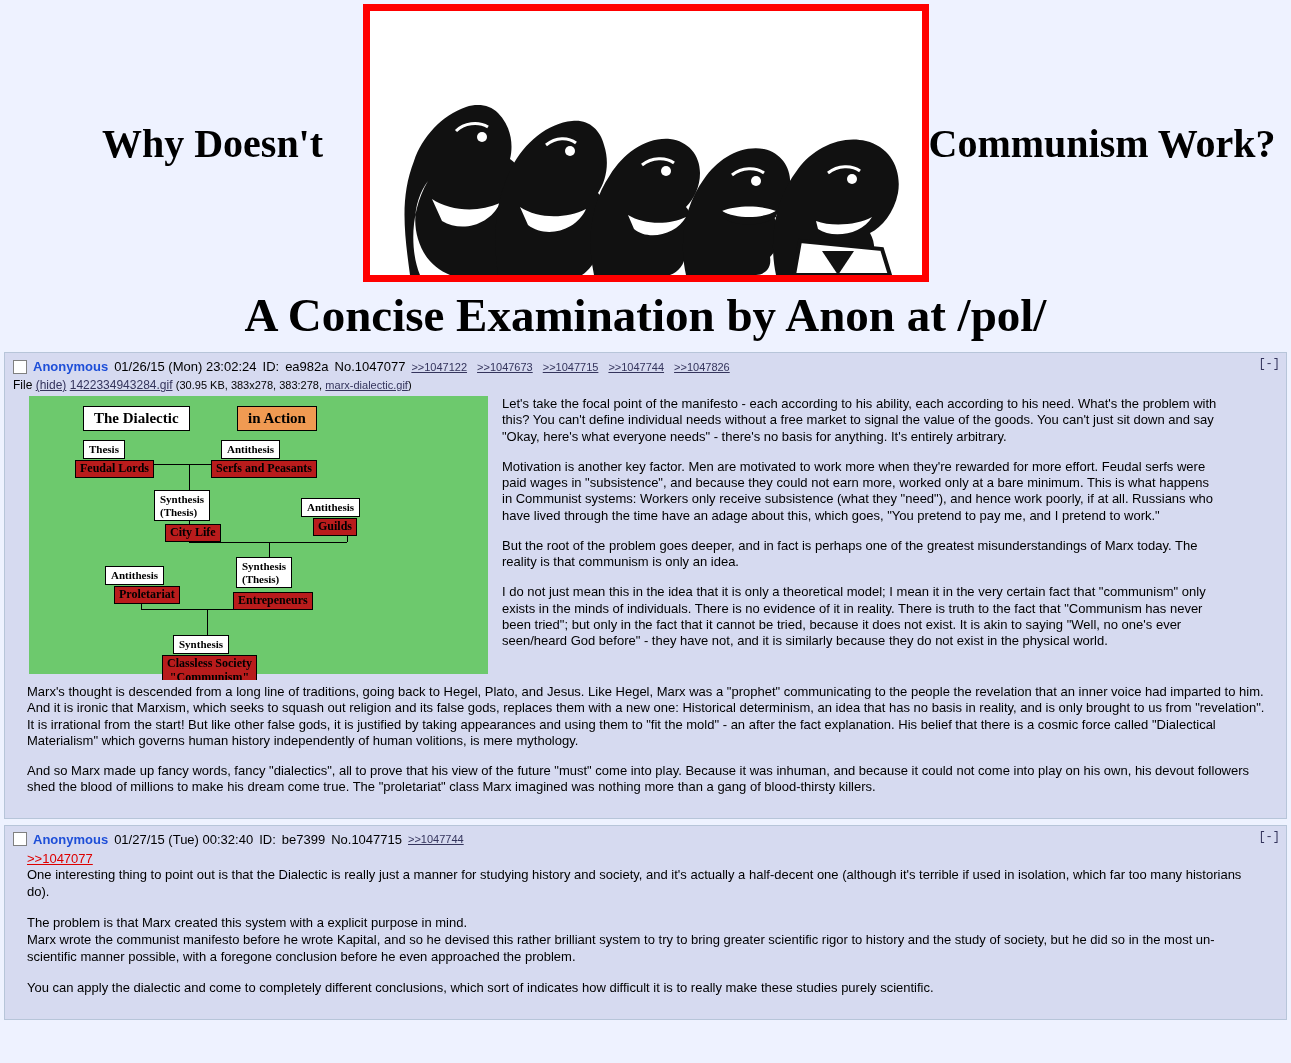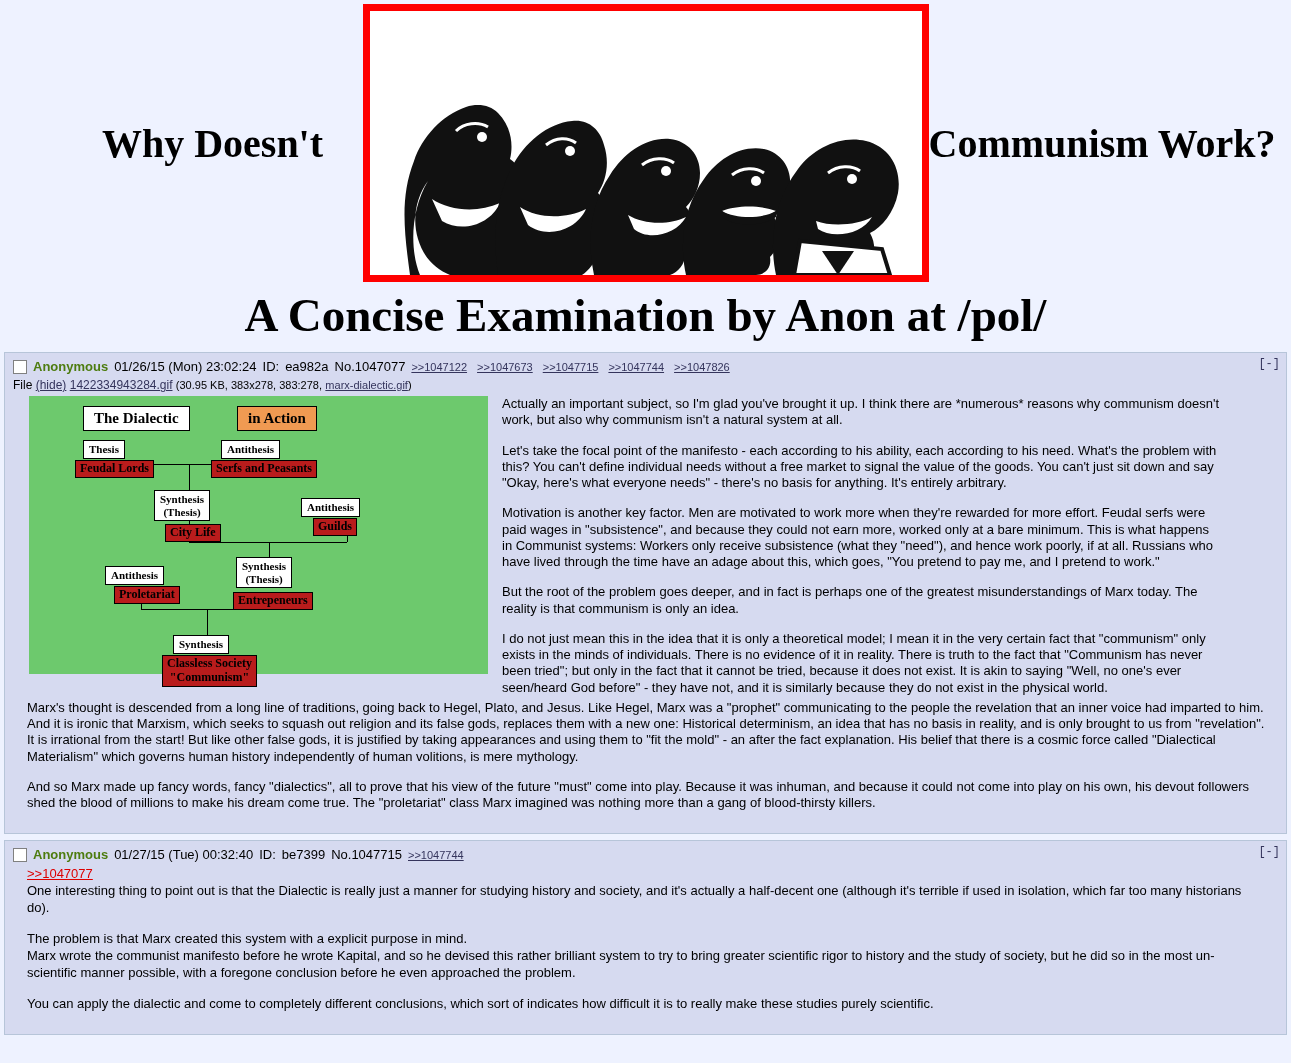--- a/index.html
+++ b/index.html
@@ -74,21 +74,21 @@
     padding: 2px 0 2px 2px;
   }
   .post-checkbox {
     width: 12px;
     height: 12px;
     border: 1px solid #808080;
     background: #fff;
     display: inline-block;
   }
   .name {
-    color: #4d7c0f;
+    color: #1d4ed8;
     font-weight: bold;
   }
   .meta { color: #000; }
   .backlink {
     color: #34345c;
     text-decoration: underline;
     font-size: 11px;
     cursor: pointer;
   }
   .backlinks { display: inline-flex; gap: 10px; align-items: baseline; }
@@ -155,21 +155,20 @@
     position: relative;
     font-family: "Liberation Serif", serif;
     box-sizing: border-box;
   }
   .d-box {
     position: absolute;
     background: #fff;
     border: 1px solid #000;
     font-size: 11px;
     font-weight: bold;
-    text-align: center;
     padding: 2px 5px;
     line-height: 1.15;
     white-space: nowrap;
   }
   .d-tag {
     position: absolute;
     background: #b91c1c;
     border: 1px solid #000;
     font-size: 12px;
     font-weight: bold;
@@ -320,21 +319,20 @@
 (Thesis)</div>
         <div class="d-tag" style="left:204px; top:196px;">Entrepeneurs</div>
 
         <div class="d-box" style="left:144px; top:239px;">Synthesis</div>
         <div class="d-tag" style="left:133px; top:259px; white-space:pre;">Classless Society
 "Communism"</div>
       </div>
     </div>
 
     <div class="reply-col reply-text">
-      <p>Actually an important subject, so I'm glad you've brought it up. I think there are *numerous* reasons why communism doesn't work, but also why communism isn't a natural system at all.</p>
       <p>Let's take the focal point of the manifesto - each according to his ability, each according to his need. What's the problem with this? You can't define individual needs without a free market to signal the value of the goods. You can't just sit down and say "Okay, here's what everyone needs" - there's no basis for anything. It's entirely arbitrary.</p>
       <p>Motivation is another key factor. Men are motivated to work more when they're rewarded for more effort. Feudal serfs were paid wages in "subsistence", and because they could not earn more, worked only at a bare minimum. This is what happens in Communist systems: Workers only receive subsistence (what they "need"), and hence work poorly, if at all. Russians who have lived through the time have an adage about this, which goes, "You pretend to pay me, and I pretend to work."</p>
       <p>But the root of the problem goes deeper, and in fact is perhaps one of the greatest misunderstandings of Marx today. The reality is that communism is only an idea.</p>
       <p>I do not just mean this in the idea that it is only a theoretical model; I mean it in the very certain fact that "communism" only exists in the minds of individuals. There is no evidence of it in reality. There is truth to the fact that "Communism has never been tried"; but only in the fact that it cannot be tried, because it does not exist. It is akin to saying "Well, no one's ever seen/heard God before" - they have not, and it is similarly because they do not exist in the physical world.</p>
     </div>
   </div>
 
   <div class="below-image">
     <p>Marx's thought is descended from a long line of traditions, going back to Hegel, Plato, and Jesus. Like Hegel, Marx was a "prophet" communicating to the people the revelation that an inner voice had imparted to him. And it is ironic that Marxism, which seeks to squash out religion and its false gods, replaces them with a new one: Historical determinism, an idea that has no basis in reality, and is only brought to us from "revelation". It is irrational from the start! But like other false gods, it is justified by taking appearances and using them to "fit the mold" - an after the fact explanation. His belief that there is a cosmic force called "Dialectical Materialism" which governs human history independently of human volitions, is mere mythology.</p>
     <p>And so Marx made up fancy words, fancy "dialectics", all to prove that his view of the future "must" come into play. Because it was inhuman, and because it could not come into play on his own, his devout followers shed the blood of millions to make his dream come true. The "proletariat" class Marx imagined was nothing more than a gang of blood-thirsty killers.</p>

